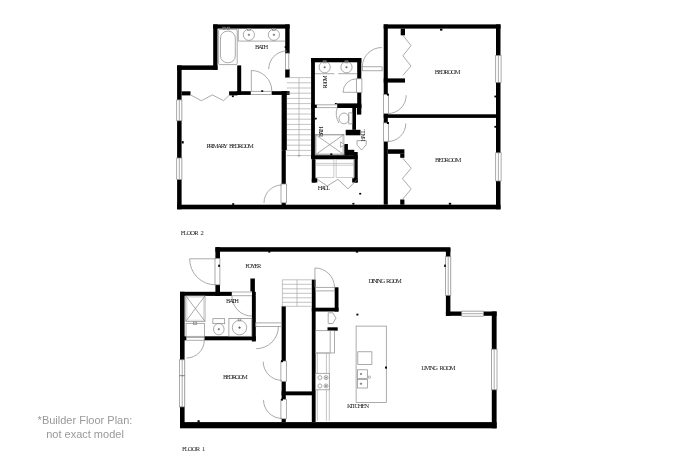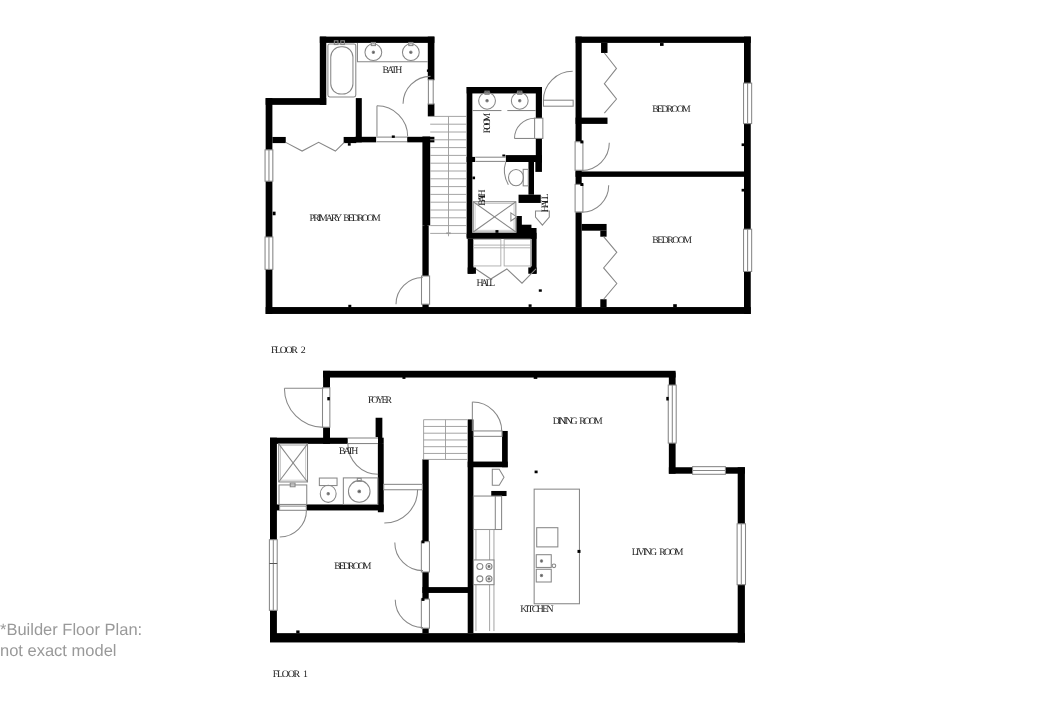--- a/index.html
+++ b/index.html
@@ -496,14 +496,14 @@
 <text class="lbl" x="235.3" y="379.4" textLength="24.8">BEDROOM</text>
 
 <text class="lbl" x="358" y="408.2" textLength="22.2">KITCHEN</text>
 
 <text class="lbl" x="438.4" y="370" textLength="34.5">LIVING ROOM</text>
 
 <text class="flr" x="193.6" y="451.4" textLength="23.4">FLOOR 1</text>
 </g>
 </svg>
 
-<div style="position:absolute;left:0px;top:414px;width:170px;text-align:left;font-family:'Liberation Sans',sans-serif;font-size:11px;line-height:13.5px;color:#999;">*Builder Floor Plan:<br>not exact model</div>
+<div style="position:absolute;left:0px;top:414px;width:170px;text-align:center;font-family:'Liberation Sans',sans-serif;font-size:11px;line-height:13.5px;color:#999;">*Builder Floor Plan:<br>not exact model</div>
 </div>
 
 </body></html>

